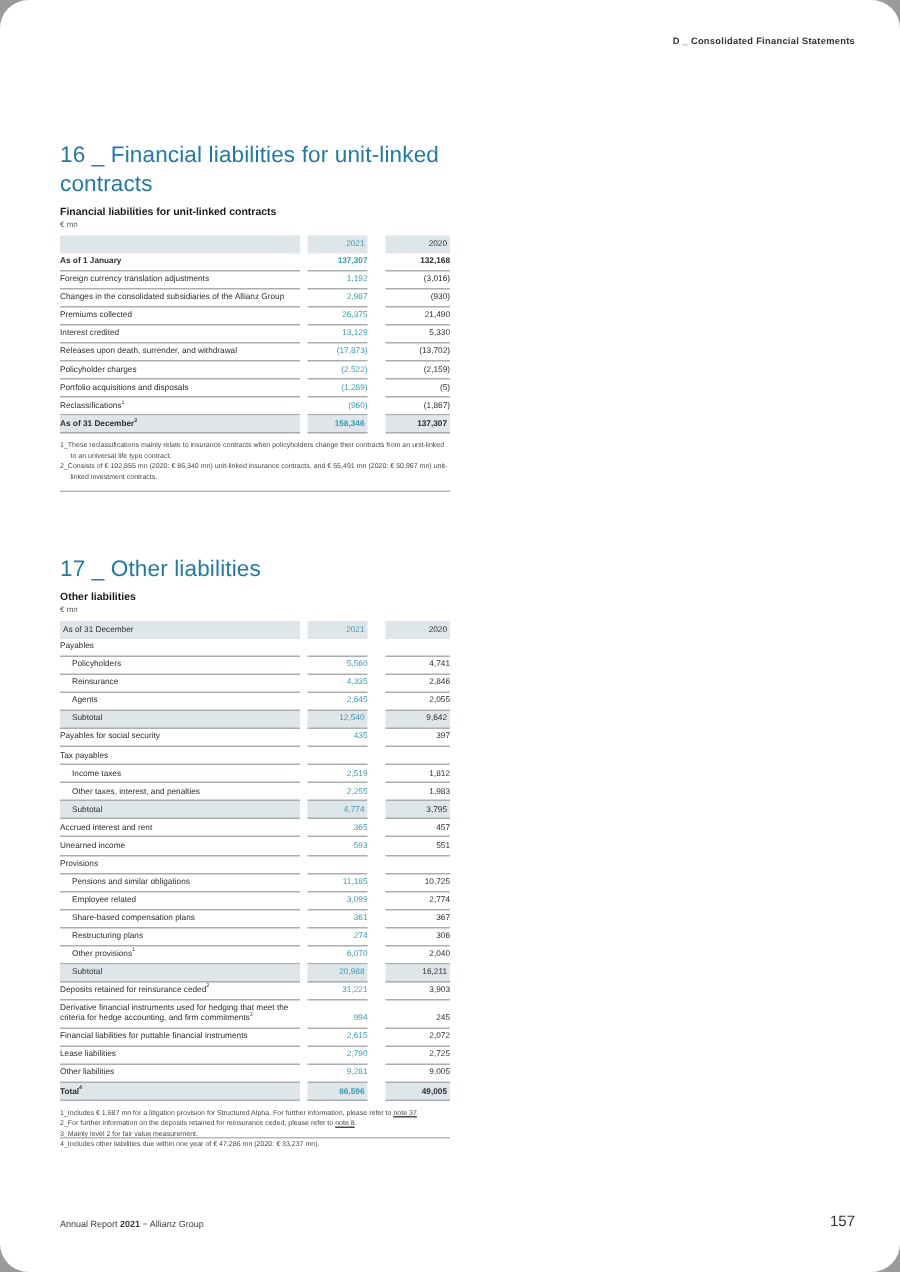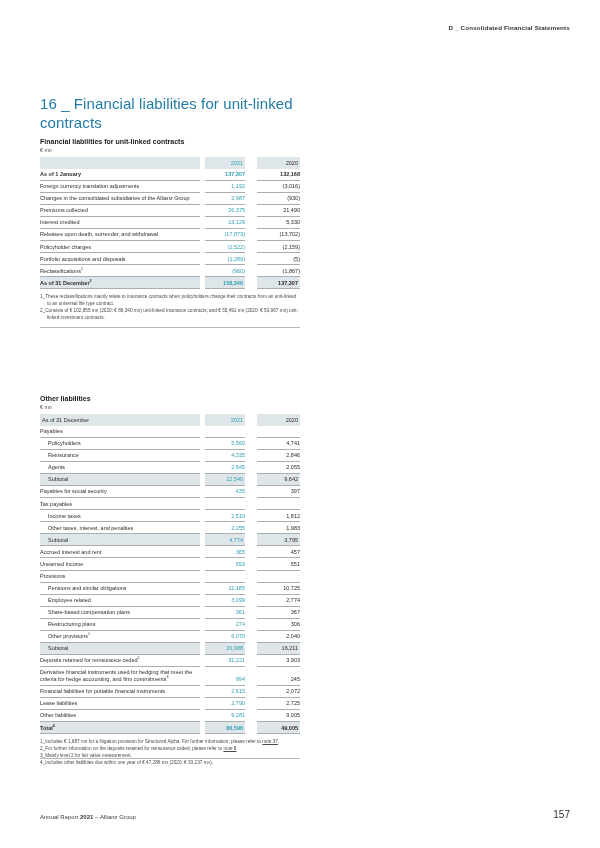--- a/index.html
+++ b/index.html
@@ -4,20 +4,21 @@
 <style>
   html,body{margin:0;padding:0;background:#9b9b9b;}
   .page{
     position:relative;
     width:600px;height:848px;
     margin:0 auto;
     background:#ffffff;
     font-family:"Liberation Sans", sans-serif;
     color:#2b2b2b;
     overflow:hidden;
+    border-radius:19px;
   }
   .page-header{
     position:absolute;top:24px;right:30px;
     font-size:6.2px;font-weight:700;color:#333;letter-spacing:.2px;
   }
   .section-title{
     position:absolute;left:40px;width:305px;
     font-size:15px;line-height:19px;font-weight:400;color:#1f7aa6;
     letter-spacing:.1px;
   }
@@ -139,20 +140,21 @@
         </div>
       </div>
     <div class="footnotes">
         <div class="footnote">1_These reclassifications mainly relate to insurance contracts when policyholders change their contracts from an unit-linked to an universal life type contract.</div>
         <div class="footnote">2_Consists of € 102,855 mn (2020: € 86,340 mn) unit-linked insurance contracts, and € 55,491 mn (2020: € 50,967 mn) unit-linked investment contracts.</div>
       </div>
   </div>
 
   <div class="rule" id="rule1"></div>
 
+  <h2 class="section-title" id="title17">17 _ Other liabilities</h2>
 
   <div class="table-block" id="table2-block">
     <div class="table-title">Other liabilities</div>
     <div class="unit">€ mn</div>
     <div>
         <div class="t-row t-head">
           <div class="t-cell t-label">As of 31 December</div>
           <div class="t-cell t-val c1 accent">2021</div>
           <div class="t-cell t-val c2">2020</div>
         </div>

